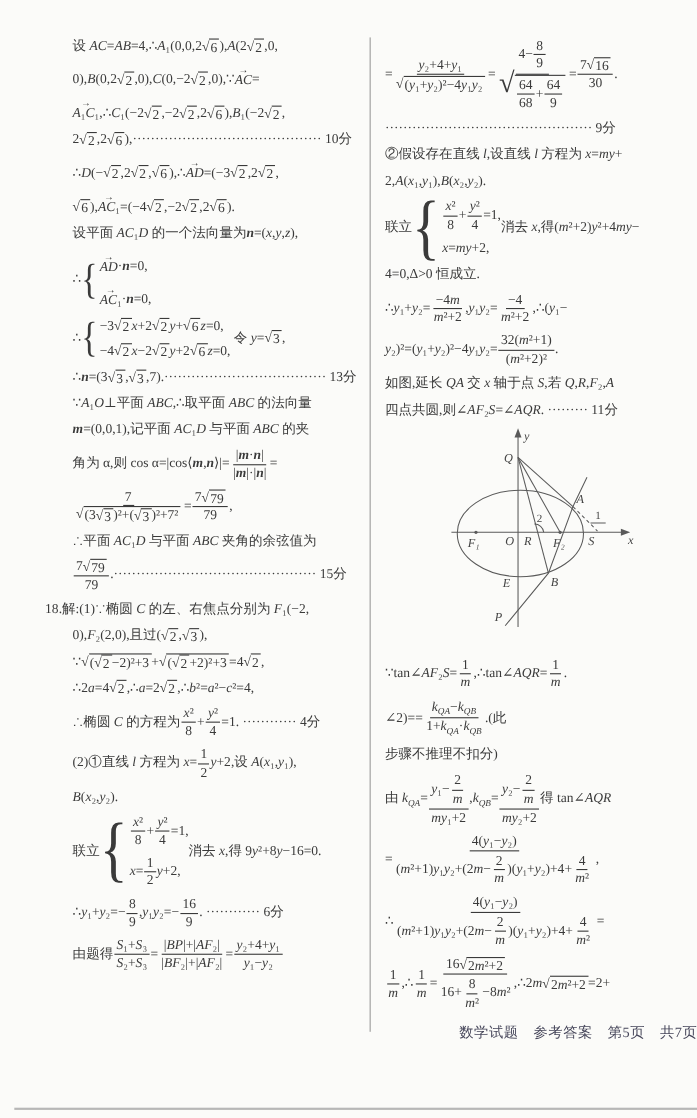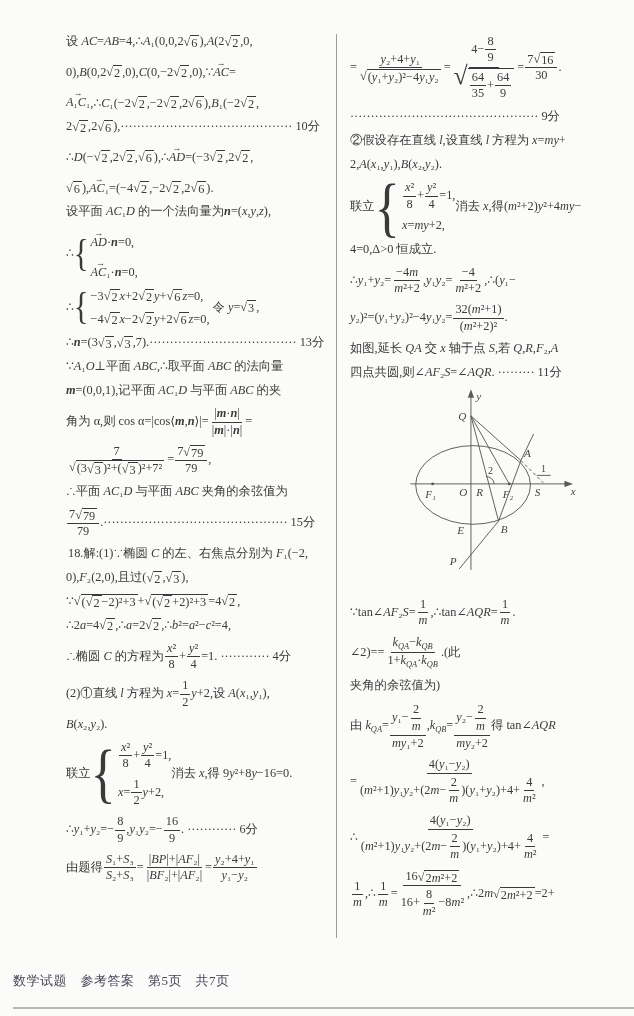--- a/index.html
+++ b/index.html
@@ -7,24 +7,24 @@
     width:634px;height:1016px;position:relative;overflow:hidden;
     background:#fbfbf9;color:#3a3a3a;
     font-family:"Liberation Serif","DejaVu Serif",serif;
   }
   .page{position:absolute;inset:0;margin-left:13px;}
   .col{position:absolute;top:32px;font-size:12.3px;line-height:1.62;}
   .col-left{left:28px;width:294px;padding-left:25px;box-sizing:border-box;}
   .col-right{left:337px;width:278px;}
   .divider{position:absolute;left:323px;top:34px;height:904px;width:1px;background:#9b9b9b;}
   .bottom-line{position:absolute;top:1007px;left:0;width:100%;height:2px;background:#8a8a8a;opacity:.6;}
-  .footer{position:absolute;top:972px;left:0;width:100%;text-align:left;
+  .footer{position:absolute;top:930px;left:0;width:100%;text-align:right;
           font-size:13px;letter-spacing:.5px;color:#46465a;}
   .mline{margin:0 0 4px 0;}
-  .outdent{margin-left:-25px;text-align:center;}
+  .outdent{margin-left:-25px;}
   i{font-style:italic;}
   .fn-name{font-style:normal;}
   sub{font-size:.68em;}
   
   .frac{display:inline-flex;flex-direction:column;align-items:center;
         vertical-align:middle;margin:1px 1px;line-height:1.25;text-align:center;}
   .frac>.fnum{border-bottom:1px solid currentColor;padding:0 2px;}
   .frac>.fden{padding:0 2px;}
   
   .sqrt{display:inline-flex;align-items:flex-start;vertical-align:middle;}
@@ -281,21 +281,21 @@
               </span></span>
           </span>=<span class="frac">
             <span class="fnum">4−<span class="frac">
                 <span class="fnum">8</span>
                 <span class="fden">9</span>
               </span></span>
             <span class="fden"><span class="sqrt tall">
                 <span class="rad">√</span>
                 <span class="rdc"><span class="frac">
                     <span class="fnum">64</span>
-                    <span class="fden">35</span>
+                    <span class="fden">68</span>
                   </span>+<span class="frac">
                     <span class="fnum">64</span>
                     <span class="fden">9</span>
                   </span></span>
               </span></span>
           </span>=<span class="frac">
             <span class="fnum">7<span class="sqrt">
                 <span class="rad">√</span>
                 <span class="rdc">16</span>
               </span></span>
@@ -386,21 +386,21 @@
             <span class="fnum">1</span>
             <span class="fden"><i>m</i></span>
           </span>,∴<span class="fn-name">tan</span>∠<i>AQR</i>=<span class="frac">
             <span class="fnum">1</span>
             <span class="fden"><i>m</i></span>
           </span>.</p>
         <p class="mline">∠2)==<span class="frac">
             <span class="fnum"><i>k</i><sub><i>QA</i></sub>−<i>k</i><sub><i>QB</i></sub></span>
             <span class="fden">1+<i>k</i><sub><i>QA</i></sub>·<i>k</i><sub><i>QB</i></sub></span>
           </span>.(此</p>
-        <p class="mline">夹角的余弦值为)</p>
+        <p class="mline">步骤不推理不扣分)</p>
         <p class="mline">由 <i>k</i><sub><i>QA</i></sub>=<span class="frac">
             <span class="fnum"><i>y</i>₁−<span class="frac">
                 <span class="fnum">2</span>
                 <span class="fden"><i>m</i></span>
               </span></span>
             <span class="fden"><i>my</i>₁+2</span>
           </span>,<i>k</i><sub><i>QB</i></sub>=<span class="frac">
             <span class="fnum"><i>y</i>₂−<span class="frac">
                 <span class="fnum">2</span>
                 <span class="fden"><i>m</i></span>

